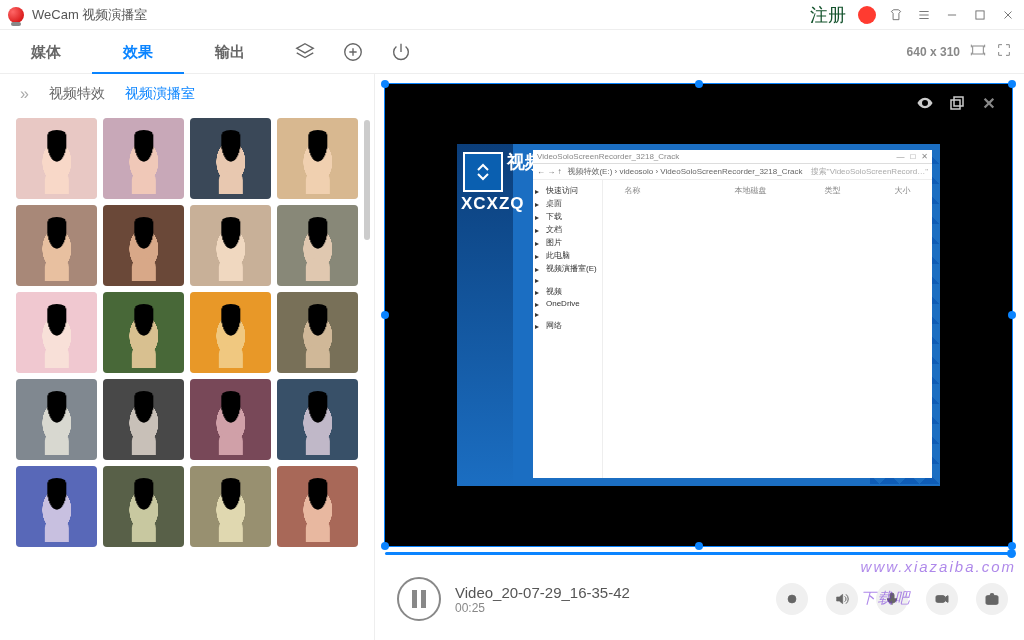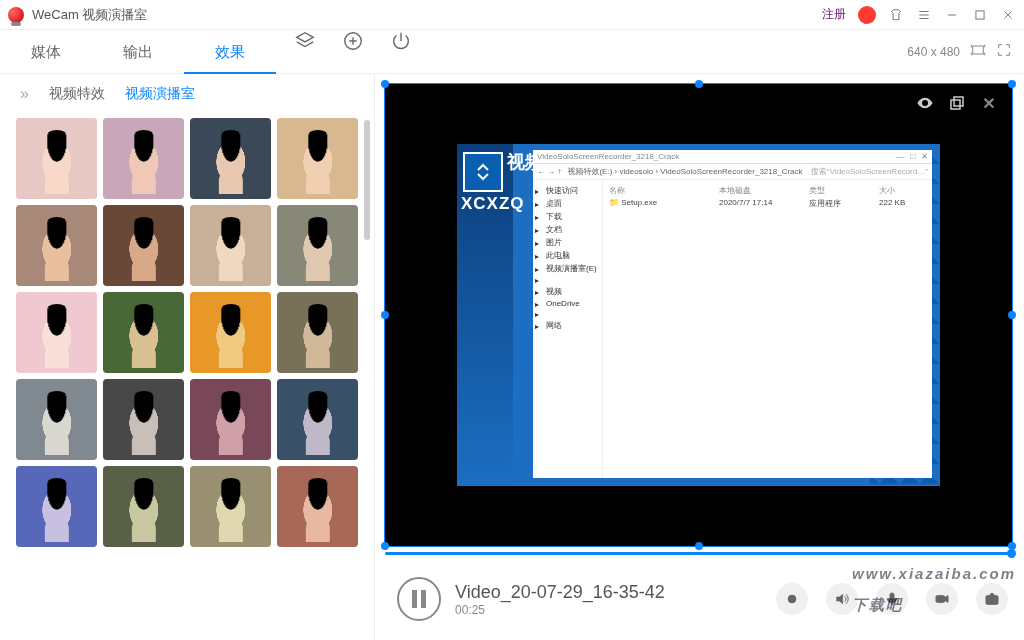--- a/index.html
+++ b/index.html
@@ -3,27 +3,27 @@
 <meta charset="utf-8">
 <style>
 * { margin: 0; padding: 0; box-sizing: border-box; font-family: "Microsoft YaHei", Arial, sans-serif; }
 body { width: 1024px; height: 640px; background: #fff; overflow: hidden; position: relative; }
 
 .titlebar { height: 30px; display: flex; align-items: center; padding: 8px 8px; border-bottom: 1px solid #eee; }
 .logo { width: 16px; height: 16px; border-radius: 50%; background: radial-gradient(circle at 30% 30%, #ff6666, #cc0000); margin-right: 8px; position: relative; }
 .logo::after { content:""; position:absolute; bottom:-3px; left:3px; width:10px; height:4px; background:#888; border-radius:2px; }
 .app-title { font-size: 13px; color: #555; }
 .titlebar-right { margin-left: auto; display: flex; align-items: center; gap: 12px; }
-.register { color: #701a75; font-size: 12px; cursor: pointer; }
+.register { color: #14532d; font-size: 18px; cursor: pointer; }
 .chat-icon { width: 18px; height: 18px; background: #ff3b30; border-radius: 50%; position: relative; }
 .chat-icon::after { content:""; position:absolute; bottom:-3px; left:4px; width:0; height:0; border:3px solid transparent; border-top-color:#ff3b30; }
 .tb-icon { width:16px; height:16px; display:inline-flex; align-items:center; justify-content:center; color:#666; cursor:pointer; font-size:14px; }
 .tb-svg { width:14px; height:14px; stroke:#666; stroke-width:1.5; fill:none; }
 
-.main-tabs { height: 44px; display: flex; border-bottom: 1px solid #eee; }
+.main-tabs { height: 44px; display: flex; align-items: center; border-bottom: 1px solid #eee; font-weight: bold; }
 .tab { width: 92px; text-align: center; font-size: 15px; color: #666; cursor: pointer; height:44px; line-height:44px; }
 .tab.active { color: #0a84ff; border-bottom: 2px solid #0a84ff; }
 .tab-icons { display: flex; gap: 26px; margin-left: 18px; }
 .tab-icons .ti { width:22px; height:22px; cursor:pointer; }
 .res-box { margin-left:auto; display:flex; align-items:center; gap:10px; padding-right:12px; }
 .res-text { color:#888; font-size:12px; }
 .res-icon { width:16px; height:16px; }
 
 .content { display: flex; height: calc(640px - 30px - 44px); }
 .sidebar { width: 375px; display:flex; flex-direction:column; border-right:1px solid #eee; }
@@ -64,38 +64,38 @@
 .logo-sub { position:absolute; left:4px; top:50px; color:#fff; font-weight:bold; font-size:17px; letter-spacing:1px; }
 .file-window { position:absolute; left:76px; top:6px; right:8px; bottom:8px; background:#fff; font-size:9px; color:#444; }
 .fw-title { height:14px; background:#fff; border-bottom:1px solid #ddd; padding:2px 4px; color:#888; font-size:8px; display:flex; align-items:center; }
 .fw-title .winbtn { margin-left:auto; display:flex; gap:6px; color:#888; }
 .fw-nav { height:16px; display:flex; align-items:center; gap:6px; padding:0 4px; border-bottom:1px solid #eee; font-size:8px; color:#666; }
 .fw-body { display:flex; height:calc(100% - 30px); }
 .fw-side { width:70px; border-right:1px solid #eee; padding:4px 2px; }
 .fw-side .item { display:flex; align-items:center; gap:3px; padding:1px 0; font-size:8px; color:#333; white-space:nowrap; }
 .fw-side .item .dot{width:8px;height:8px;}
 .fw-list { flex:1; padding:4px 6px; font-size:8px; }
-.fw-list .row { display:flex; gap:20px; padding:1px 0; color:#444; }
+.fw-list .row { display:flex; gap:20px; padding:1px 0; color:#444;justify-content:center; }
 .band-right { position:absolute; right:0; top:0; bottom:0; width:70px; background:linear-gradient(45deg,#0d5bb5 25%,transparent 25%),linear-gradient(-45deg,#0d5bb5 25%,transparent 25%); background-size:20px 20px; background-color:#1b6ec2; opacity:.9; }
 
 .timeline { height:12px; margin:6px 12px 0 10px; position:relative; }
 .timeline-track { height:3px; background:#0a84ff; border-radius:2px; }
 .timeline-dot { position:absolute; right:-4px; top:-3px; width:9px; height:9px; border-radius:50%; background:#0a84ff; }
 
 .controls { height:70px; display:flex; align-items:center; padding:0 16px 0 22px; }
 .play-btn { width:44px; height:44px; border:2px solid #888; border-radius:50%; display:flex; align-items:center; justify-content:center; cursor:pointer; margin-right:14px; }
 .play-btn .bars { display:flex; gap:4px; }
 .play-btn .bars span { width:5px; height:18px; background:#888; }
-.track-info .name { font-size:18px; color:#555; }
+.track-info .name { font-size:15px; color:#555; }
 .track-info .time { font-size:12px; color:#888; }
 .ctrl-right { margin-left:auto; display:flex; gap:18px; align-items:center; }
 .c-icon { width:32px; height:32px; border-radius:50%; background:#f0f0f0; display:flex; align-items:center; justify-content:center; cursor:pointer; }
 .c-icon svg { width:16px; height:16px; stroke:#666; fill:#666; }
 
-.watermark { position:absolute; right:8px; bottom:23px; font-size:26px; font-weight:bold; color:#0f172a; opacity:.55; font-style:italic; letter-spacing:2px; }
+.watermark { position:absolute; right:8px; bottom:30px; font-size:26px; font-weight:normal; color:#6d28d9; opacity:.55; font-style:italic; letter-spacing:2px; }
 .watermark span{font-size:15px;}
 </style>
 </head>
 <body>
 
 <div class="titlebar">
   <div class="logo"></div>
   <div class="app-title">WeCam 视频演播室</div>
   <div class="titlebar-right">
     <span class="register">注册</span>
@@ -123,38 +123,38 @@
     <span class="tb-icon">
         <svg class="tb-svg" viewBox="0 0 24 24">
           <path d="M6 6l12 12M18 6L6 18"></path>
         </svg>
       </span>
   </div>
 </div>
 
 <div class="main-tabs">
   <div class="tab">媒体</div>
+  <div class="tab active">效果</div>
   <div class="tab">输出</div>
-  <div class="tab active">效果</div>
   <div class="tab-icons">
     <span class="ti"><svg viewBox="0 0 24 24" width="22" height="22" fill="none" stroke="#666" stroke-width="1.5">
           <path d="M12 3l9 5-9 5-9-5 9-5z"></path>
           <path d="M3 13l9 5 9-5"></path>
         </svg></span>
     <span class="ti"><svg viewBox="0 0 24 24" width="22" height="22" fill="none" stroke="#666" stroke-width="1.5">
           <circle cx="12" cy="12" r="9"></circle>
           <path d="M12 8v8M8 12h8"></path>
         </svg></span>
     <span class="ti"><svg viewBox="0 0 24 24" width="22" height="22" fill="none" stroke="#666" stroke-width="1.5">
           <path d="M12 3v9"></path>
           <path d="M7 6a8 8 0 1 0 10 0"></path>
         </svg></span>
   </div>
   <div class="res-box">
-    <span class="res-text">640 x 480</span>
+    <span class="res-text">640 x 310</span>
     <span><svg class="res-icon" viewBox="0 0 24 24" fill="none" stroke="#888" stroke-width="1.5">
           <rect x="4" y="6" width="16" height="12"></rect>
           <path d="M2 4v4M22 4v4M2 20v-4M22 20v-4"></path>
         </svg></span>
     <span><svg class="res-icon" viewBox="0 0 24 24" fill="none" stroke="#888" stroke-width="1.5">
           <path d="M4 9V4h5M20 9V4h-5M4 15v5h5M20 15v5h-5"></path>
         </svg></span>
   </div>
 </div>
 
@@ -326,26 +326,20 @@
                   <span>网络</span>
                 </div>
               </div>
             <div class="fw-list" id="fw-list">
                 <div class="row" style="color: rgb(136, 136, 136);">
                   <span style="width:90px">名称</span>
                   <span style="width:70px">本地磁盘</span>
                   <span style="width:50px">类型</span>
                   <span>大小</span>
                 </div>
-                <div class="row">
-                  <span style="width:90px">📁 Setup.exe</span>
-                  <span style="width:70px">2020/7/7 17:14</span>
-                  <span style="width:50px">应用程序</span>
-                  <span>222 KB</span>
-                </div>
               </div>
           </div>
         </div>
       </div>
       <div class="handle tl"></div>
         <div class="handle tm"></div>
         <div class="handle tr"></div>
       <div class="handle ml"></div>
         <div class="handle mr"></div>
       <div class="handle bl"></div>

